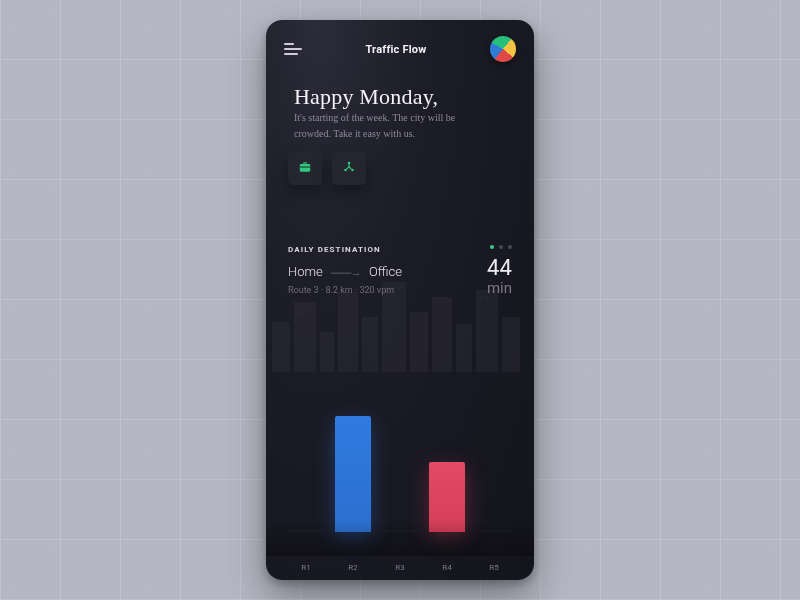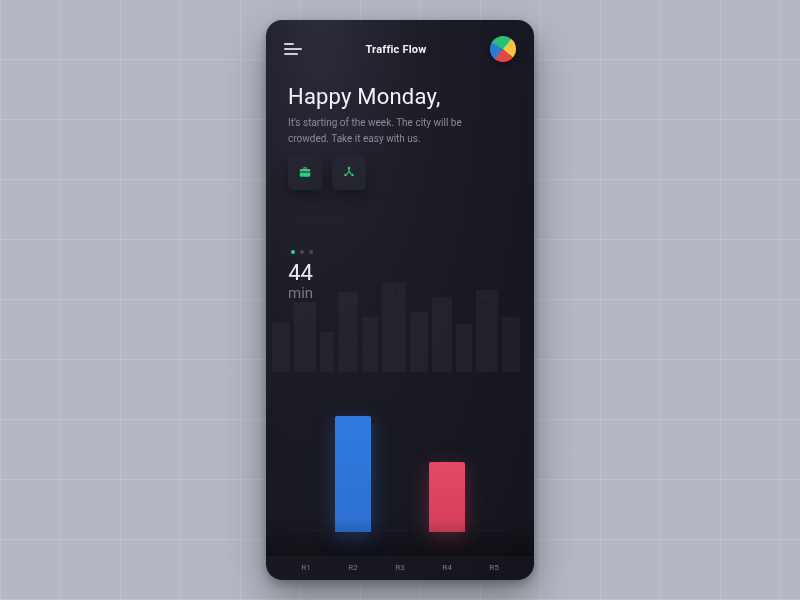--- a/index.html
+++ b/index.html
@@ -41,23 +41,23 @@
   .menu-icon span:nth-child(2){ width: 18px; }
   .menu-icon span:nth-child(3){ width: 14px; }
   .app-title { font-size: 11px; font-weight: 700; letter-spacing: 0.2px; color: #f2f1f6; }
   .avatar {
     width: 26px; height: 26px; border-radius: 50%;
     background:
       conic-gradient(from 40deg at 50% 50%, #f6c343 0 90deg, #e04848 90deg 180deg, #2e7bd6 180deg 260deg, #27c07a 260deg 360deg);
     box-shadow: 0 2px 6px rgba(0,0,0,0.4);
     cursor: pointer;
   }
-  .greeting { padding: 18px 22px 0 22px; }
+  .greeting { padding: 18px 22px 0 28px; font-family: Liberation Serif, serif; }
   .greeting h1 { font-size: 22px; font-weight: 400; color: #f4f2f8; letter-spacing: 0.2px; }
-  .greeting p { margin-top: 6px; font-size: 10px; line-height: 1.55; color: #8d8a9a; max-width: 190px; }
+  .greeting p { font-size: 10px; line-height: 1.55; color: #8d8a9a; max-width: 190px; }
   .section-label { padding: 22px 22px 0 22px; font-size: 8px; letter-spacing: 1.1px; font-weight: 700; color: #d8d5e1; }
   .dest-row { display: flex; gap: 10px; padding: 10px 22px 0 22px; }
   .dest-card {
     height: 34px; min-width: 34px;
     background: #25252f;
     border-radius: 5px;
     display: flex; align-items: center; justify-content: center;
     box-shadow: 0 8px 16px rgba(0,0,0,0.35);
     cursor: pointer;
     padding: 0 10px;
@@ -183,20 +183,29 @@
           <rect x="120" y="32" width="2" height="2"></rect>
             <rect x="126" y="32" width="2" height="2"></rect>
           <rect x="214" y="34" width="2" height="2"></rect>
             <rect x="220" y="34" width="2" height="2"></rect>
             <rect x="226" y="34" width="2" height="2"></rect>
         </g>
       </svg>
     </div>
 
     <div class="daily">
+      <div class="daily-left">
+        <div class="daily-label">DAILY DESTINATION</div>
+        <div class="route-line">
+          <span>Home</span>
+          <span class="arrow">⸺→</span>
+          <span>Office</span>
+        </div>
+        <div class="route-meta">Route 3 · 8.2 km · 320 vpm</div>
+      </div>
       <div class="daily-right">
         <div class="dots">
           <div class="dot active"></div>
           <div class="dot"></div>
           <div class="dot"></div>
         </div>
         <div class="eta-num">44</div>
         <div class="eta-unit">min</div>
       </div>
     </div>

